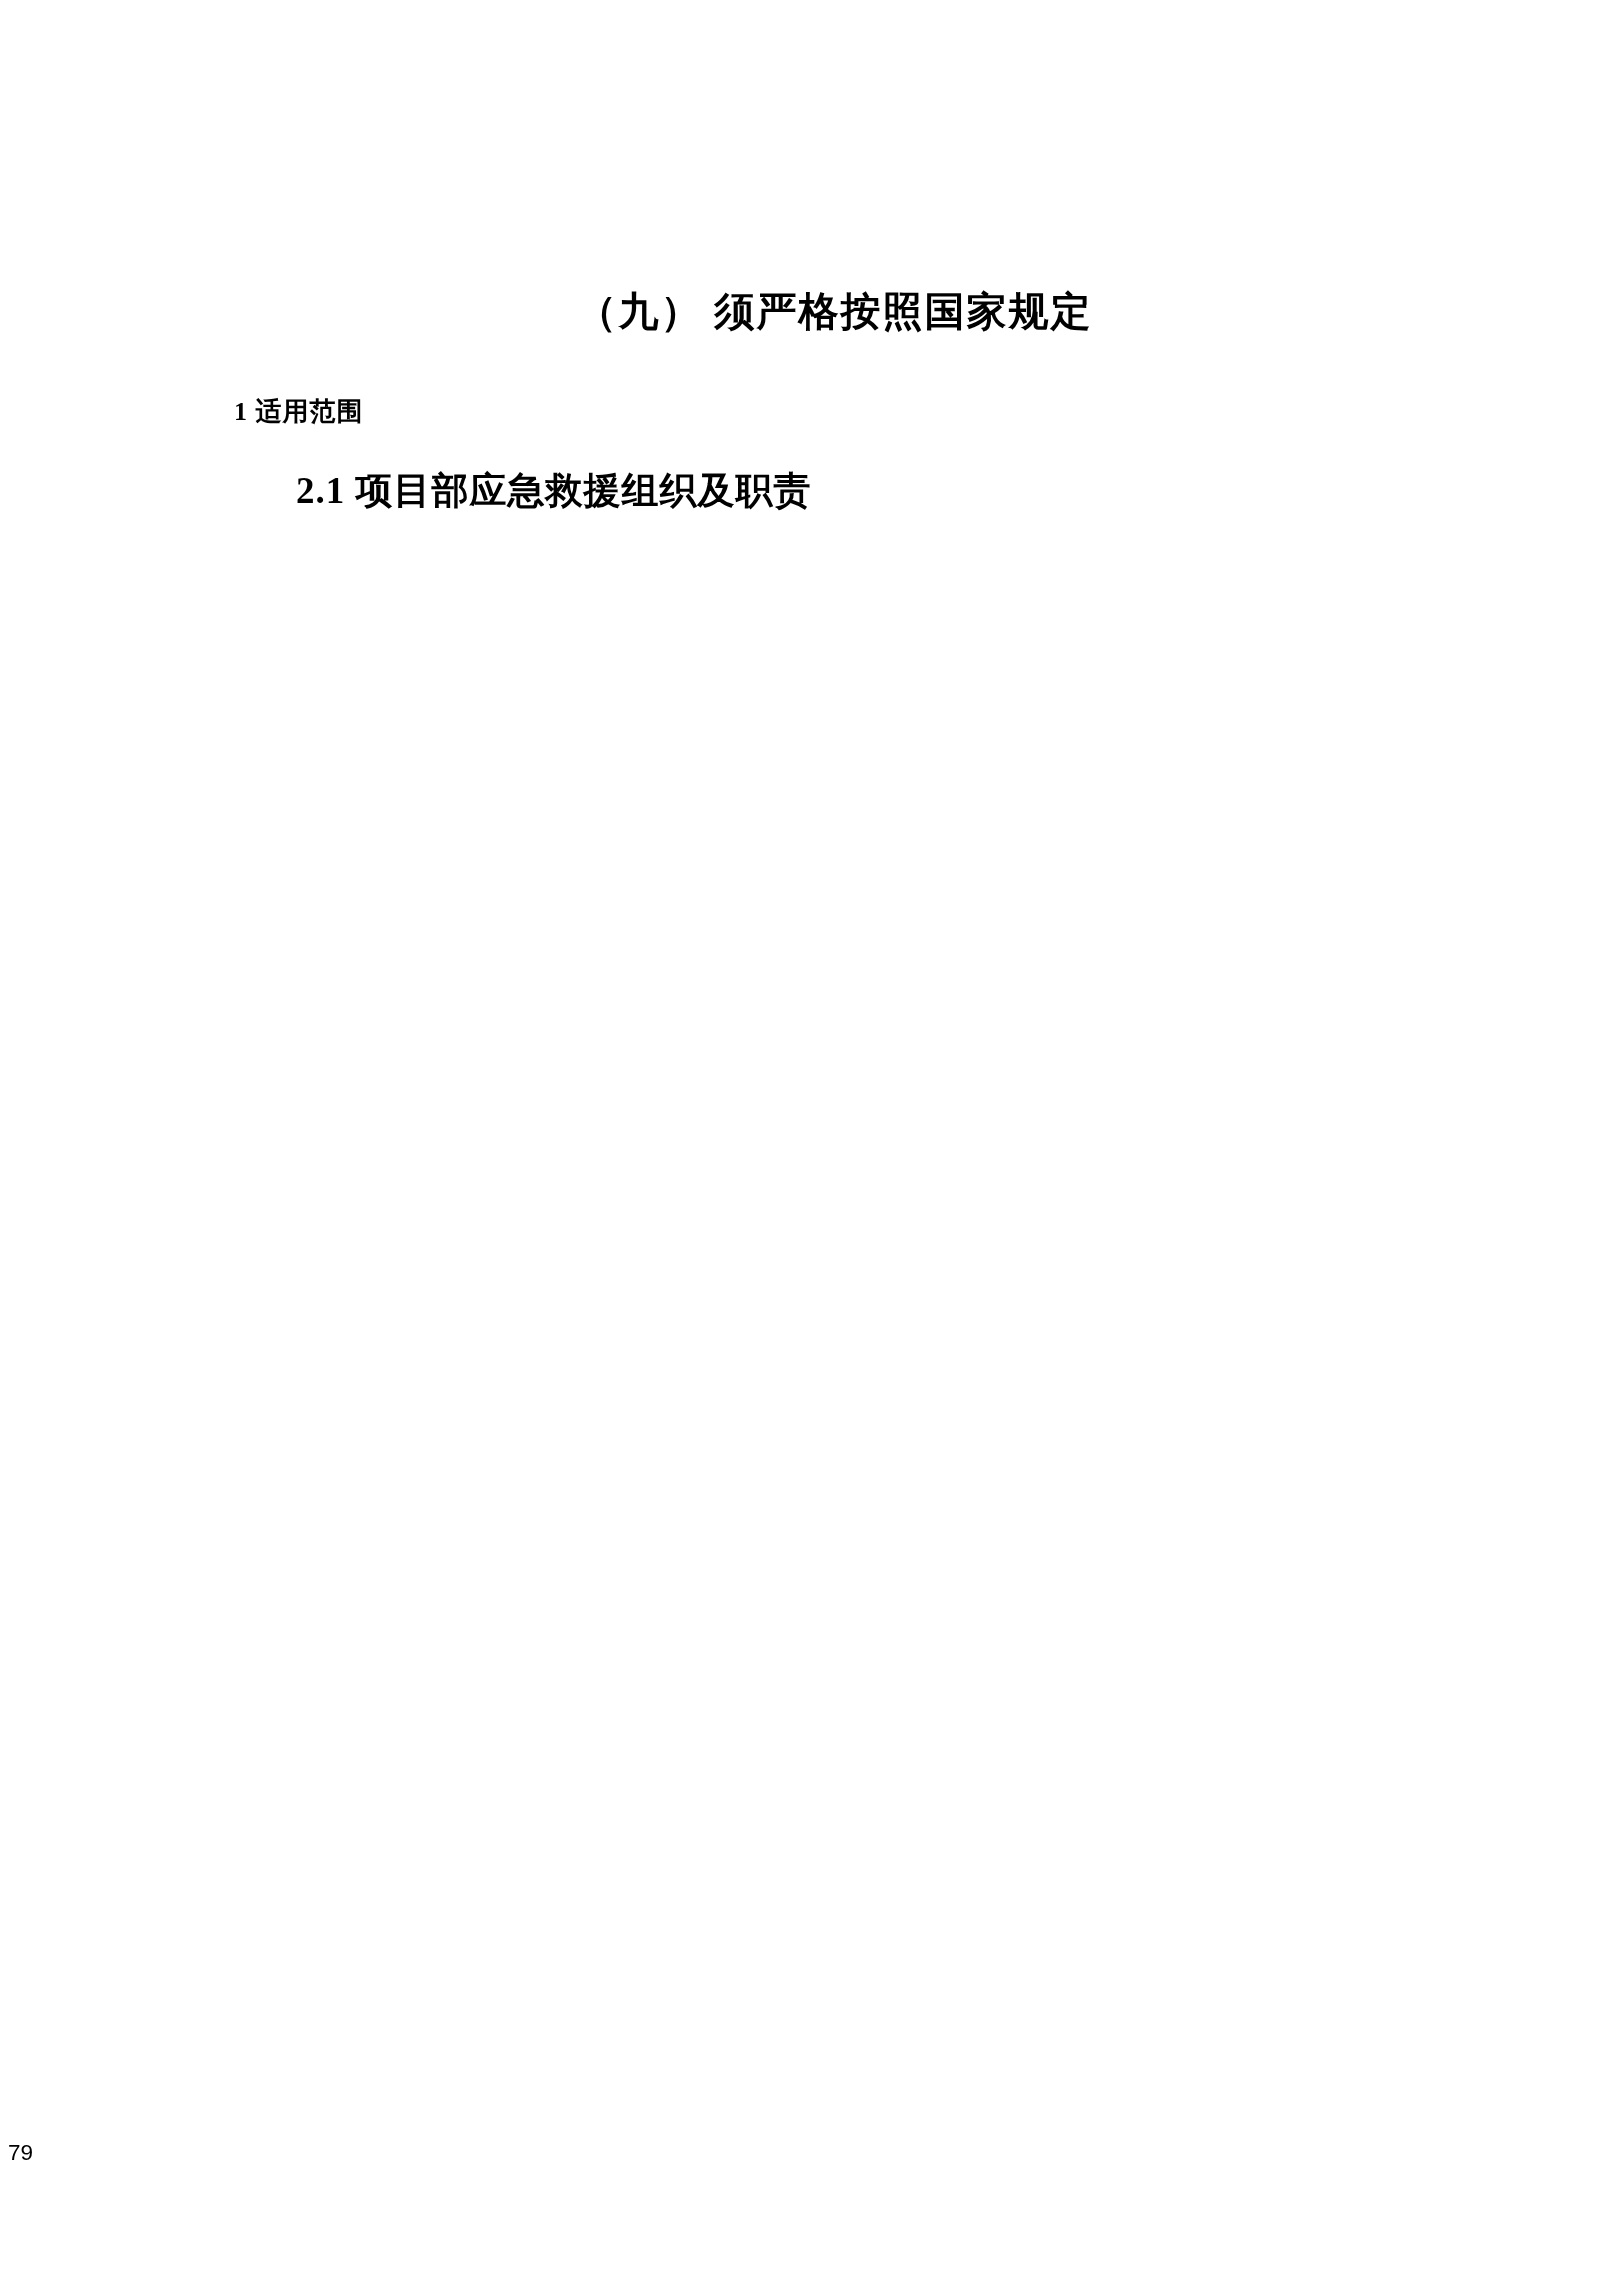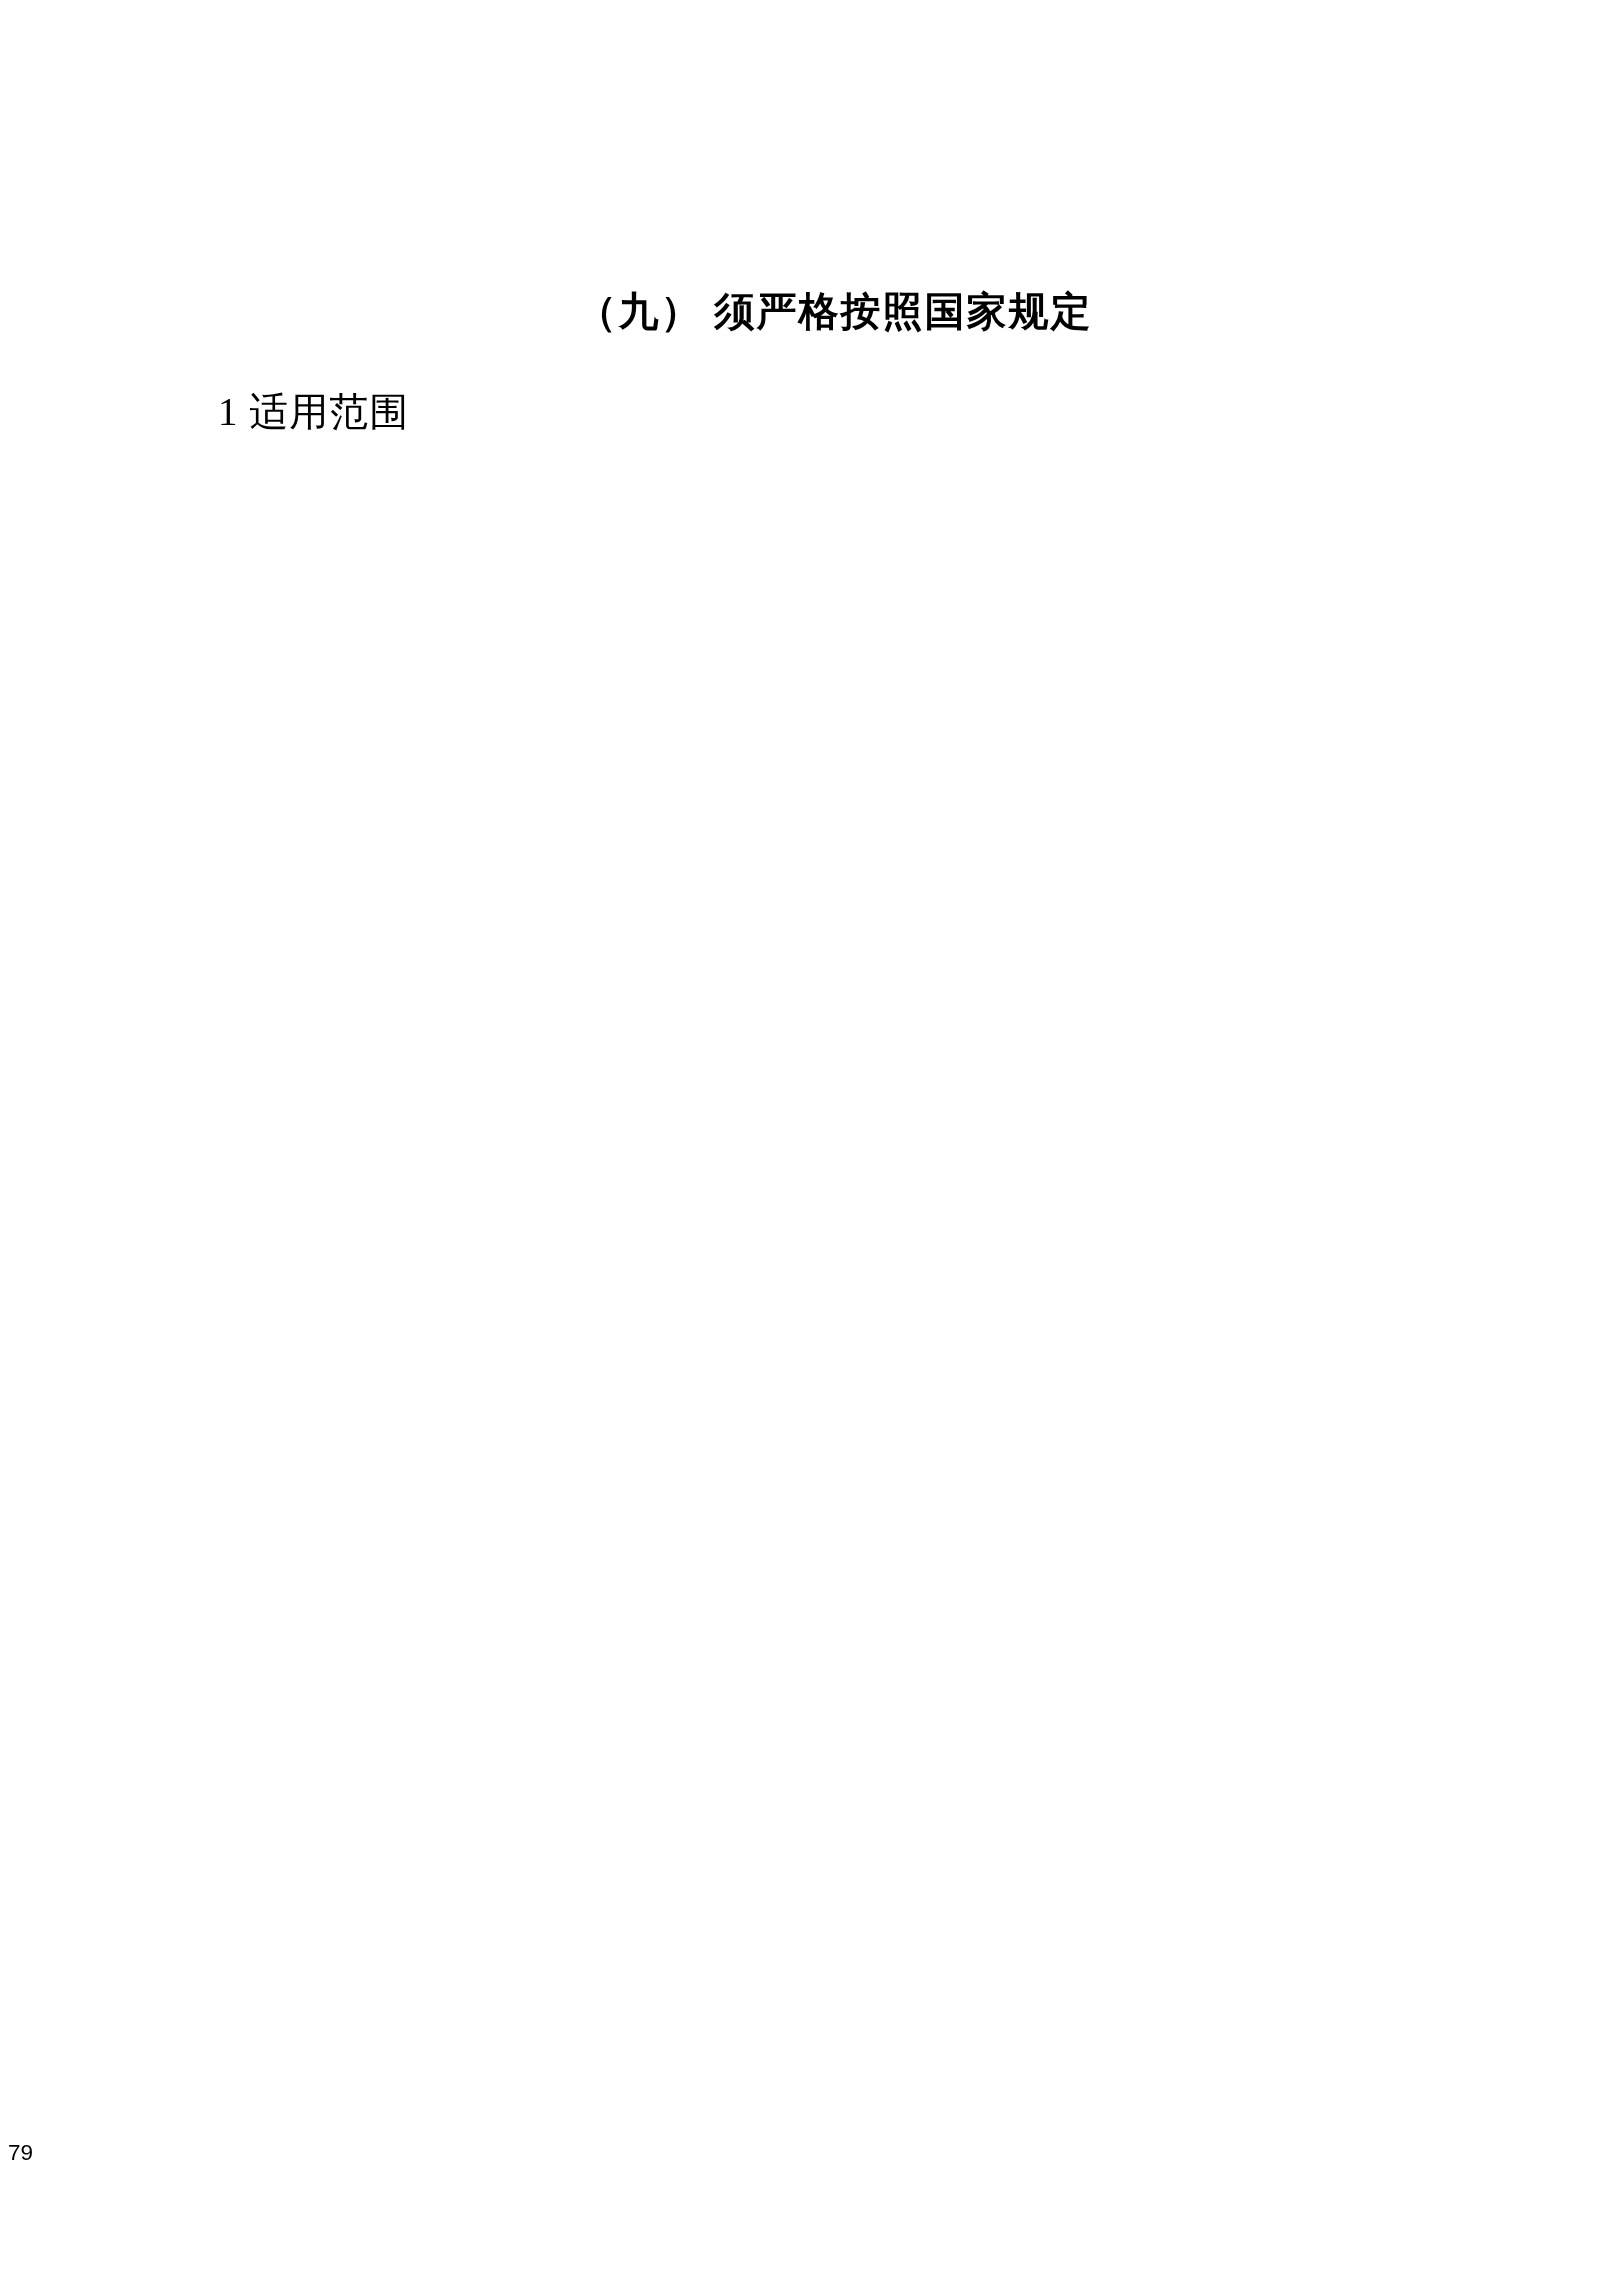--- a/index.html
+++ b/index.html
@@ -24,24 +24,24 @@
   }
   .doc-title {
     margin: 0 0 41px 0;
     font-size: 40px;
     line-height: 59px;
     font-weight: bold;
     text-align: center;
     letter-spacing: 2px;
   }
   .sec-heading {
-    margin: 0;
-    font-size: 39px;
+    margin: 16px;
+    font-size: 26px;
     line-height: 59px;
-    font-weight: normal;
+    font-weight: bold;
     letter-spacing: 1px;
   }
   .sub-heading {
     margin: 19.6px 0 0 0;
     font-size: 37px;
     line-height: 59px;
     font-weight: bold;
     text-indent: 78px;
     letter-spacing: 1px;
   }
@@ -73,20 +73,21 @@
 
 <div class="page">
   <div class="content">
 
     <h1 class="doc-title">（九） 须严格按照国家规定</h1>
 
     <h2 class="sec-heading">1 适用范围</h2>
 
 
 
+    <h3 class="sub-heading">2.1 项目部应急救援组织及职责</h3>
 
 
   </div>
 
   <div class="page-footer">
     <span class="page-number">79</span>
   </div>
 </div>
 
 

